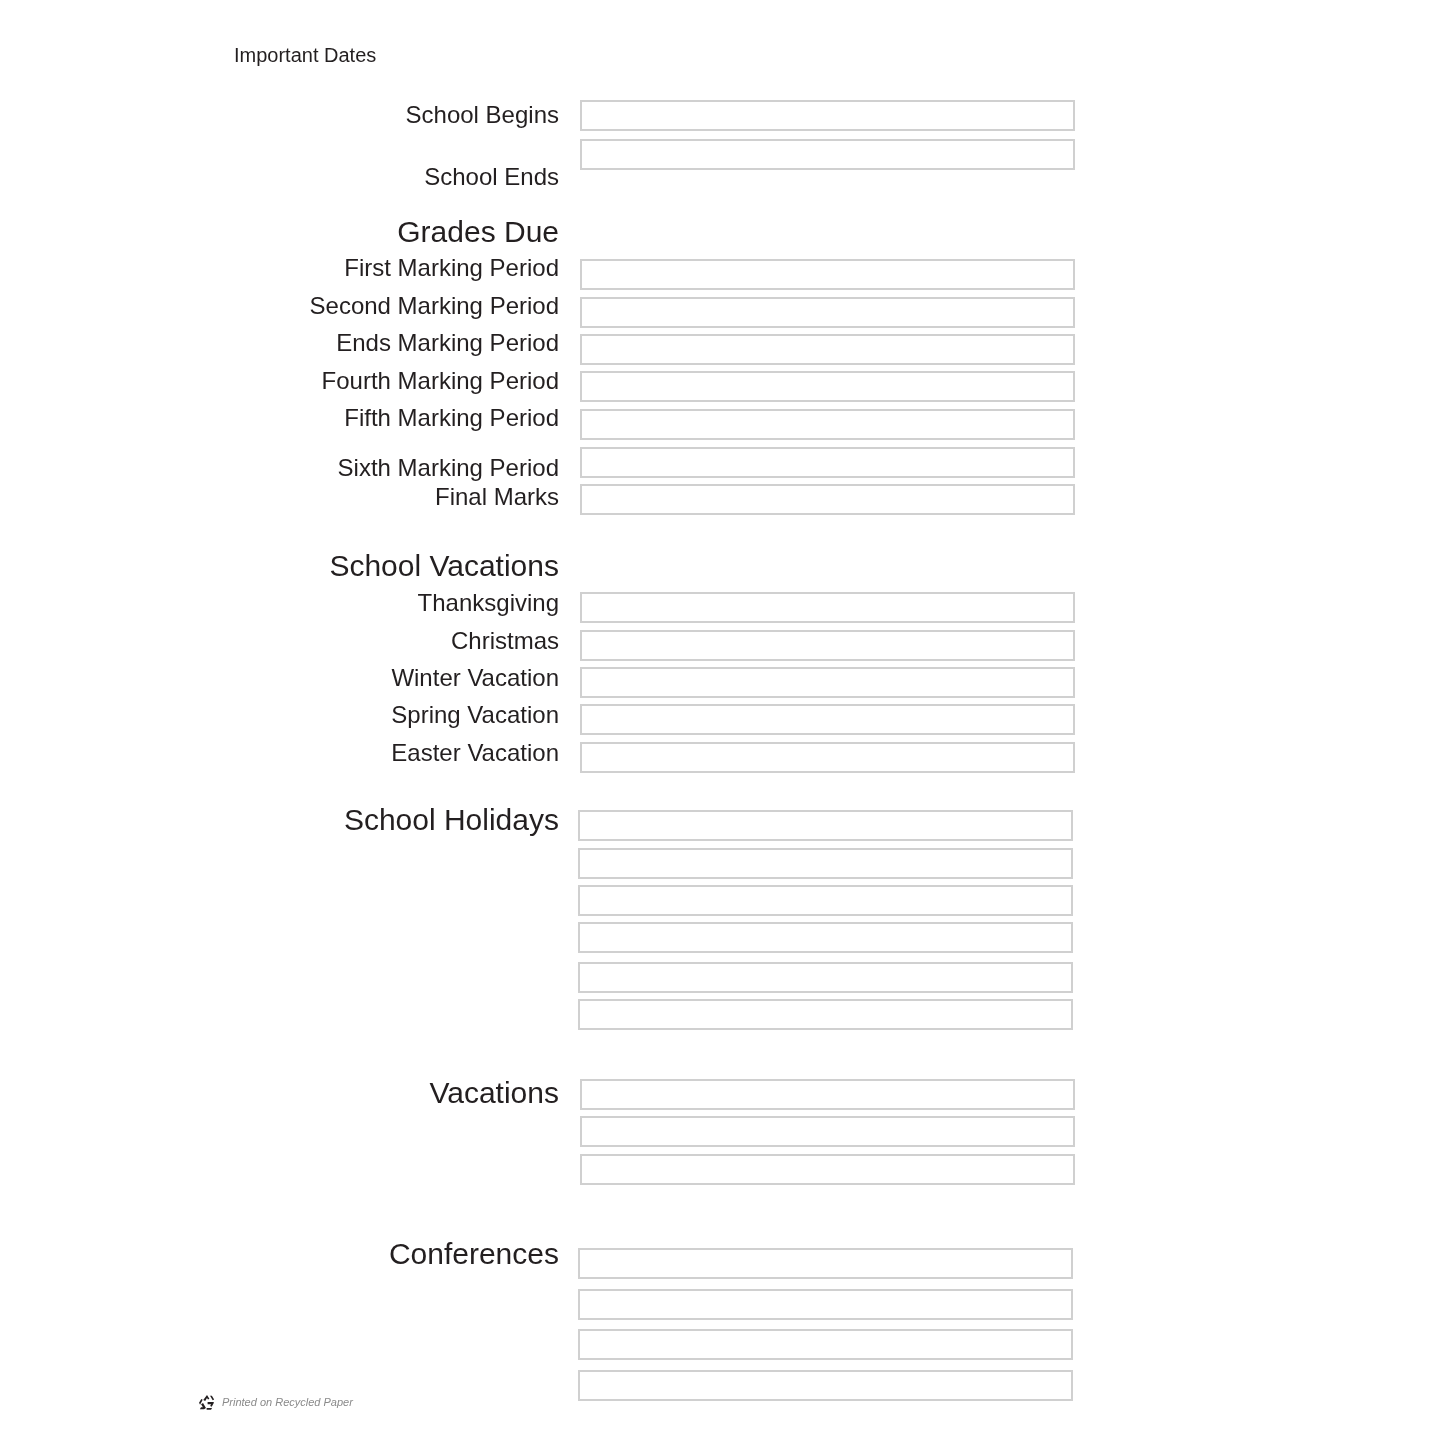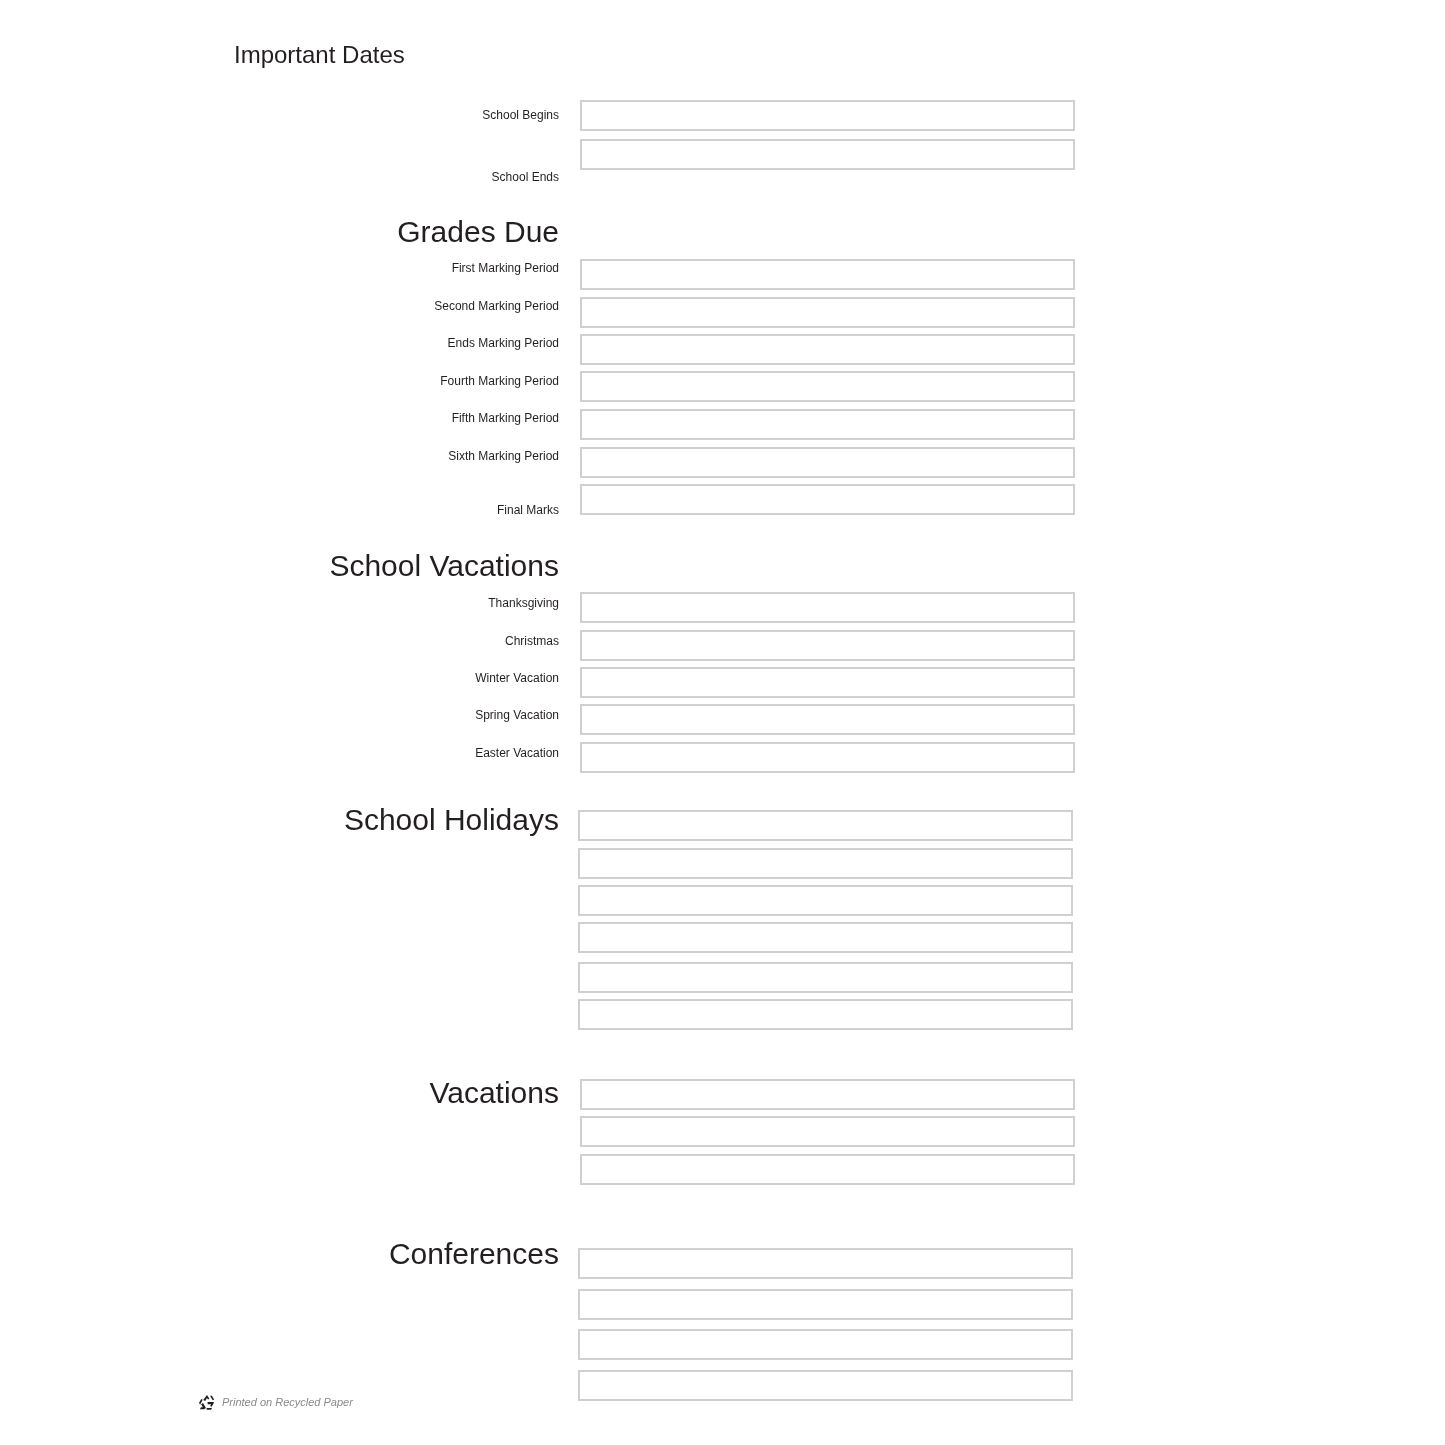--- a/index.html
+++ b/index.html
@@ -12,28 +12,28 @@
       height: 1445px;
       position: relative;
       overflow: hidden;
       font-family: "Liberation Sans", "DejaVu Sans", sans-serif;
       color: #231f20;
     }
     .page-title {
       position: absolute;
       left: 234px;
       top: 42px;
-      font-size: 24px;
+      font-size: 20px;
       line-height: 26px;
       white-space: nowrap;
     }
     .label {
       position: absolute;
       right: 886px; 
-      font-size: 12px;
+      font-size: 24px;
       line-height: 26px;
       white-space: nowrap;
       text-align: right;
     }
     .heading {
       position: absolute;
       right: 886px;
       font-size: 30px;
       line-height: 36px;
       white-space: nowrap;
@@ -90,23 +90,23 @@
         <label class="label" style="top: 255px;">First Marking Period</label>
         <input type="text" class="field" aria-label="First Marking Period" value="" style="left: 580px; width: 495px; top: 259px;">
         <label class="label" style="top: 293px;">Second Marking Period</label>
         <input type="text" class="field" aria-label="Second Marking Period" value="" style="left: 580px; width: 495px; top: 297px;">
         <label class="label" style="top: 330px;">Ends Marking Period</label>
         <input type="text" class="field" aria-label="Third Marking Period" value="" style="left: 580px; width: 495px; top: 334px;">
         <label class="label" style="top: 368px; text-align: right;">Fourth Marking Period</label>
         <input type="text" class="field" aria-label="Fourth Marking Period" value="" style="left: 580px; width: 495px; top: 371px;">
         <label class="label" style="top: 405px;">Fifth Marking Period</label>
         <input type="text" class="field" aria-label="Fifth Marking Period" value="" style="left: 580px; width: 495px; top: 409px;">
-        <label class="label" style="top: 443px;">Sixth Marking Period</label>
+        <label class="label" style="top: 455px;">Sixth Marking Period</label>
         <input type="text" class="field" aria-label="Sixth Marking Period" value="" style="left: 580px; width: 495px; top: 447px;">
-        <label class="label" style="top: 497px;">Final Marks</label>
+        <label class="label" style="top: 484px;">Final Marks</label>
         <input type="text" class="field" aria-label="Final Marks" value="" style="left: 580px; width: 495px; top: 484px;">
       </div>
       <div>
         <div class="heading" style="top: 548px; margin-left: 28px;">School Vacations</div>
         <label class="label" style="top: 590px;">Thanksgiving</label>
         <input type="text" class="field" aria-label="Thanksgiving" value="" style="left: 580px; width: 495px; top: 592px;">
         <label class="label" style="top: 628px;">Christmas</label>
         <input type="text" class="field" aria-label="Christmas" value="" style="left: 580px; width: 495px; top: 630px;">
         <label class="label" style="top: 665px;">Winter Vacation</label>
         <input type="text" class="field" aria-label="Winter Vacation" value="" style="left: 580px; width: 495px; top: 667px;">

